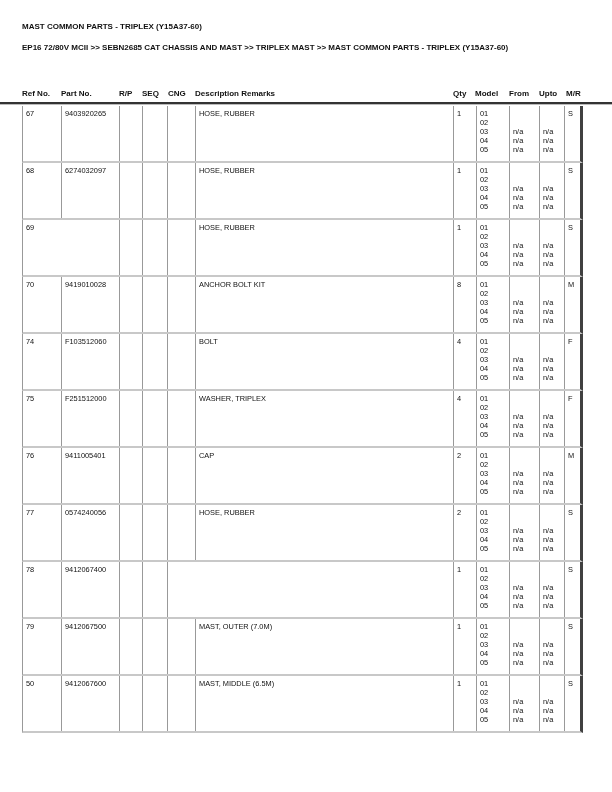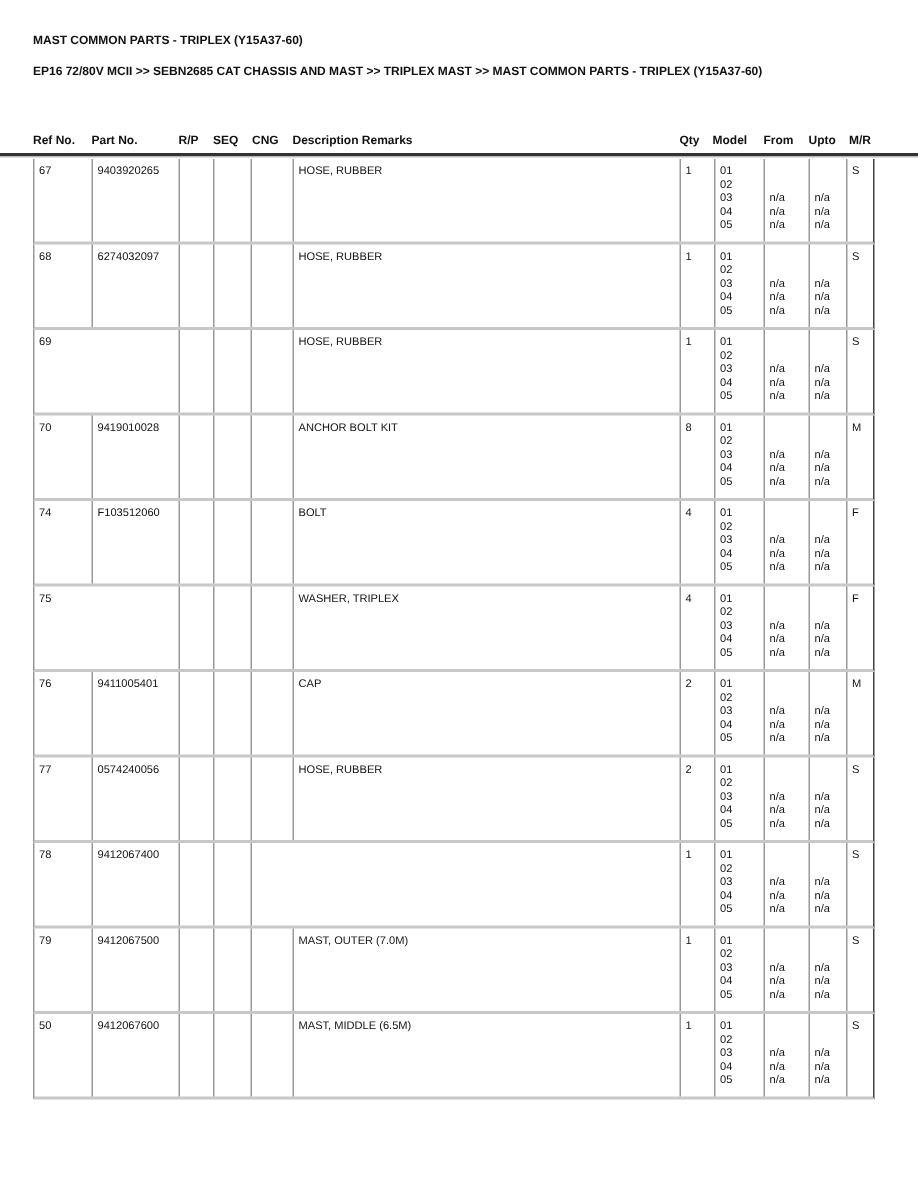--- a/index.html
+++ b/index.html
@@ -5,21 +5,21 @@
   html, body { margin: 0; padding: 0; background: #ffffff; }
   body { width: 612px; height: 792px; position: relative; overflow: hidden;
          font-family: "Liberation Sans", sans-serif; color: #111; }
   .title { position: absolute; left: 22px; top: 22px; font-size: 8px; font-weight: bold; }
   .crumb { position: absolute; left: 22px; top: 43px; font-size: 8px; font-weight: bold; }
   .hdr { position: absolute; top: 87px; left: 0; width: 612px; height: 14px; font-size: 8px; font-weight: bold; }
   .hdr span { position: absolute; top: 2px; white-space: nowrap; }
   .hdr-rule { position: absolute; left: 0; top: 102px; width: 612px; height: 2px; background: #333; }
   .hdr-rule2 { position: absolute; left: 0; top: 104px; width: 612px; height: 1px; background: #bbb; }
   #rows { position: absolute; left: 22px; top: 106px; width: 561px; }
-  .row { position: relative; height: 55px; border-bottom: 2px solid #c8c8c8; border-left: 1px solid #999; border-right: 1px solid #404040; font-size: 7.4px; }
+  .row { position: relative; height: 55px; border-bottom: 2px solid #c8c8c8; border-left: 1px solid #999; border-right: 3px solid #404040; font-size: 7.4px; }
   .cell { position: absolute; top: 0; height: 55px; border-left: 1px solid #999; box-sizing: border-box; padding: 3px 0 0 3px; line-height: 9px; }
   .cell:first-child { border-left: none; }
   .model-list, .from-list, .upto-list { white-space: pre; }
 </style>
 </head>
 <body>
 
 <div class="title">MAST COMMON PARTS - TRIPLEX (Y15A37-60)</div>
 <div class="crumb">EP16 72/80V MCII &gt;&gt; SEBN2685 CAT CHASSIS AND MAST &gt;&gt; TRIPLEX MAST &gt;&gt; MAST COMMON PARTS - TRIPLEX (Y15A37-60)</div>
 
@@ -164,20 +164,21 @@
     <div class="cell upto-list" style="left:516px;width:25px">
 
 n/a
 n/a
 n/a</div>
     <div class="cell" style="left:541px;width:20px">F</div>
   </div>
 
   <div class="row">
     <div class="cell" style="left:0;width:38px">75</div>
+    <div class="cell" style="left:38px;width:58px">F251512000</div>
     <div class="cell" style="left:96px;width:23px"></div>
     <div class="cell" style="left:119px;width:25px"></div>
     <div class="cell" style="left:144px;width:28px"></div>
     <div class="cell" style="left:172px;width:258px">WASHER, TRIPLEX</div>
     <div class="cell" style="left:430px;width:23px">4</div>
     <div class="cell model-list" style="left:453px;width:33px">01
 02
 03
 04
 05</div>

